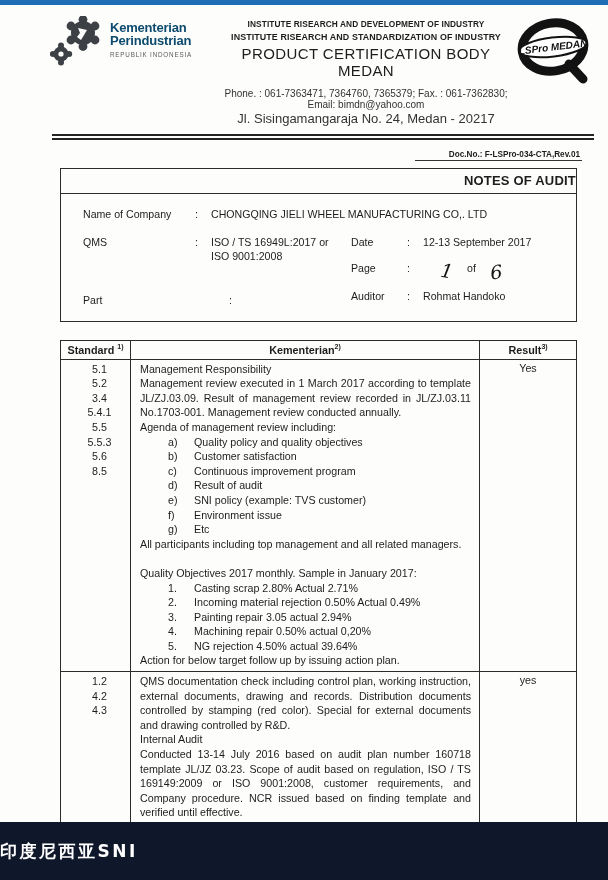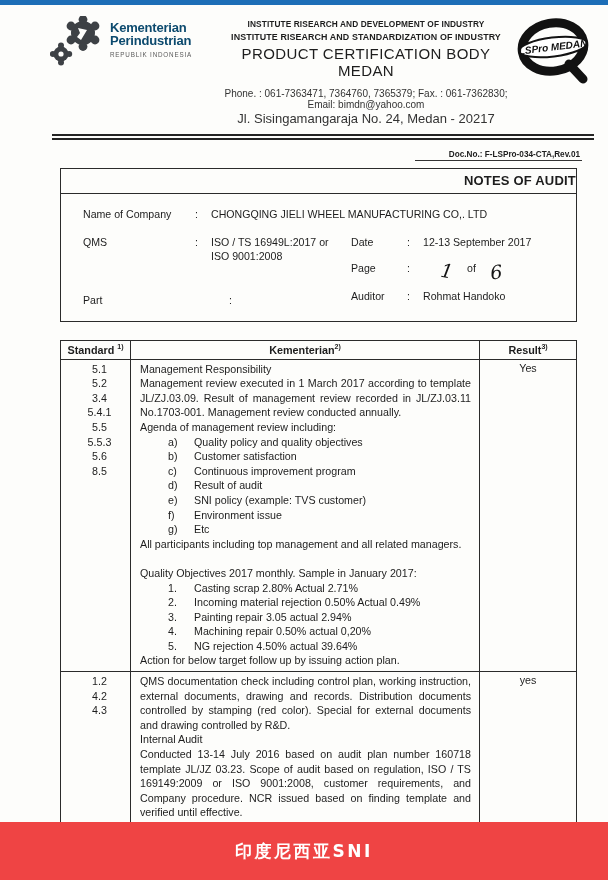--- a/index.html
+++ b/index.html
@@ -103,21 +103,21 @@
 
   
   .issued {
     margin:19px 0 0 56px;
     font-family:"Liberation Serif", serif; font-style:italic;
     font-size:10.5px; color:#222;
   }
   .issued sup { font-size:7px; }
   .footer {
     position:absolute; left:0; bottom:0; width:608px; height:58px;
-    background:#ef4444; display:flex; align-items:center; justify-content:center;
+    background:#0f172a; display:flex; align-items:center; justify-content:flex-start;
   }
   .footer-text {
     color:#ffffff; font-weight:bold; font-size:17px; letter-spacing:2.5px;
     font-family:"DejaVu Sans", sans-serif;
   }
 </style>
 </head>
 <body>
 
 <div class="page">

